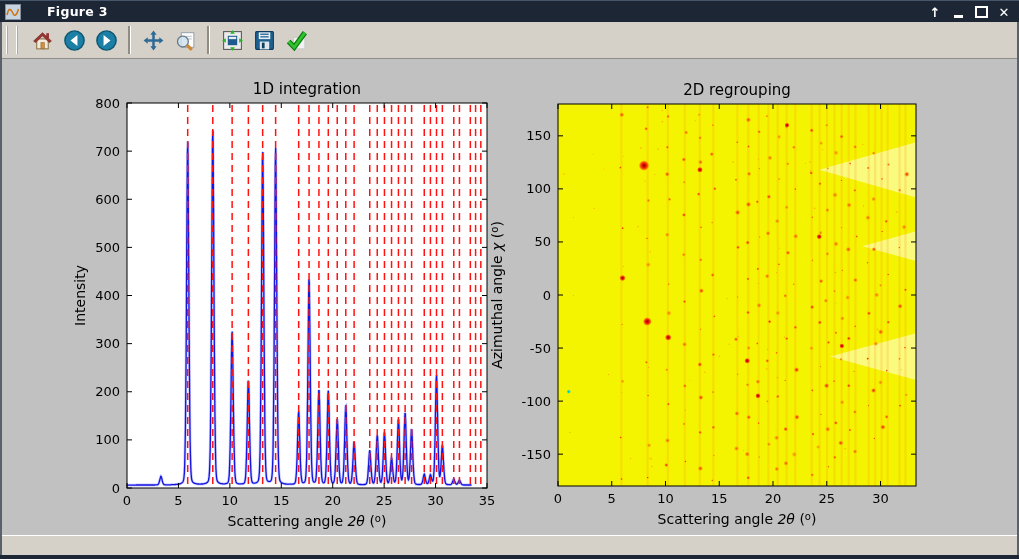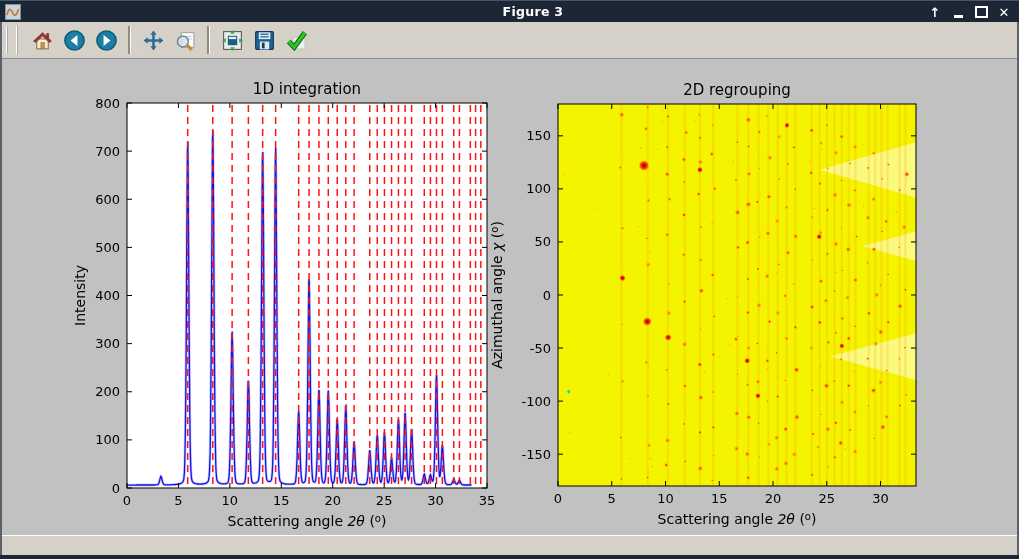--- a/index.html
+++ b/index.html
@@ -7,21 +7,21 @@
     position:relative;width:1019px;height:559px;
     font-family:"DejaVu Sans","Liberation Sans",sans-serif;
     background:#1d2634;overflow:hidden;box-sizing:border-box;
   }
   .titlebar{
     position:absolute;top:0;left:0;width:100%;height:22px;
     background:#1d2634;border-top:1px solid #46566a;box-sizing:border-box;
   }
   .win-icon{position:absolute;left:5px;top:3px;width:16px;height:16px;}
   .win-title{
-    position:absolute;left:0;right:0;top:3px;text-align:center;
+    position:absolute;left:0;right:0;top:3px;
     color:#ffffff;font-size:12.5px;font-weight:bold;letter-spacing:.3px;padding-left:47px;
   }
   .win-controls{position:absolute;right:8px;top:0;height:22px;display:flex;align-items:center;gap:9px;}
   .win-btn{
     color:#fff;font-size:13px;font-weight:bold;width:14px;height:18px;
     display:flex;align-items:center;justify-content:center;cursor:default;line-height:1;
   }
   .win-btn[data-name="minimize-button"] span{display:block;width:9px;height:3px;background:#fff;margin-top:9px;}
   .win-btn[data-name="maximize-button"] span{display:block;width:9px;height:8px;border:2px solid #fff;}
   .toolbar{

